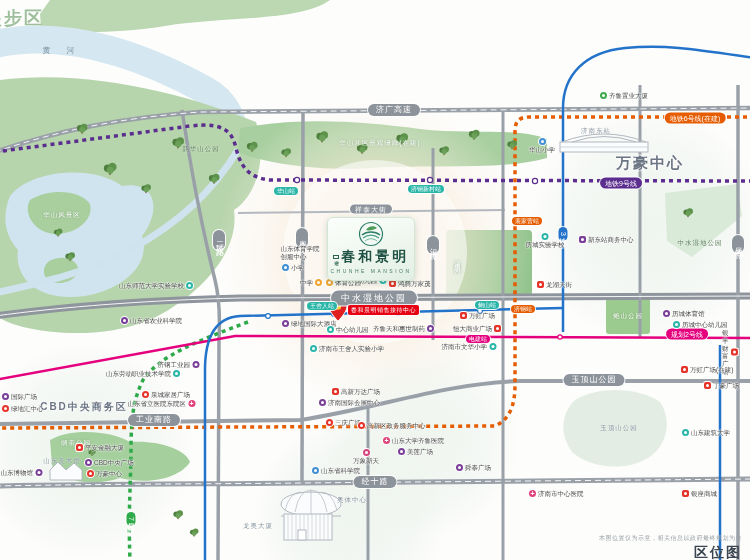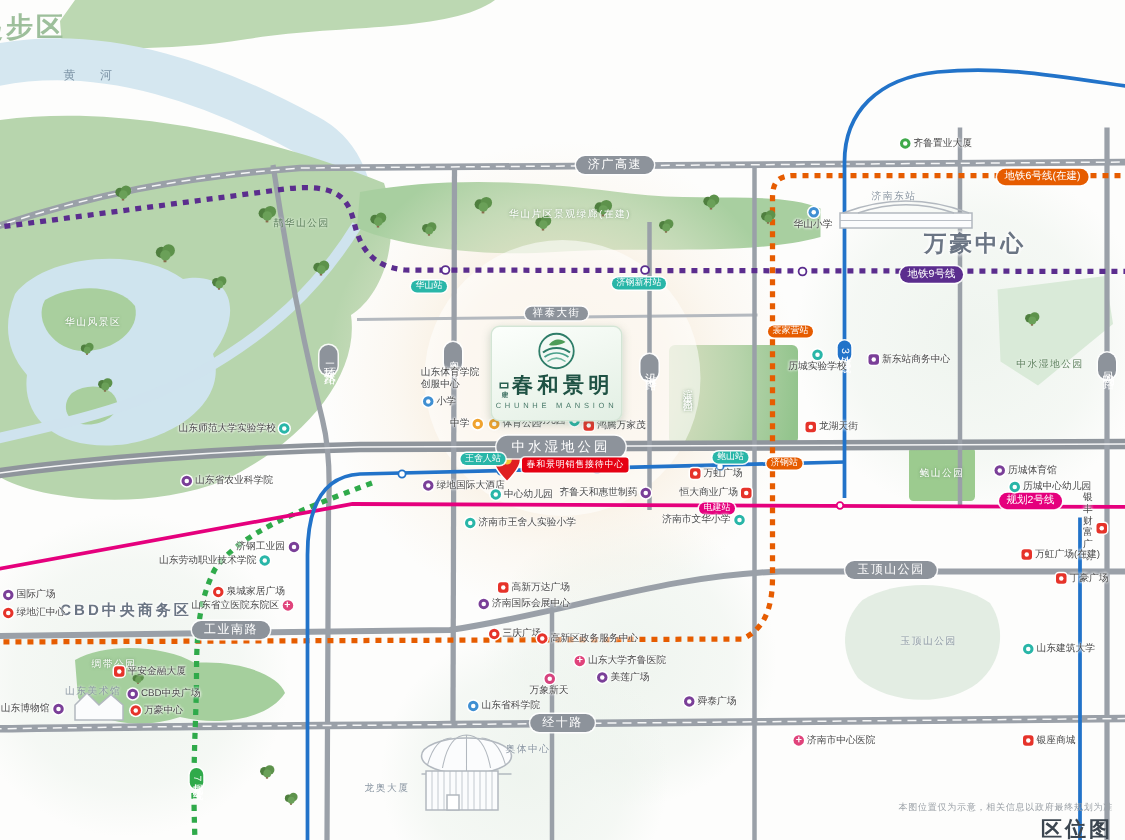--- a/index.html
+++ b/index.html
@@ -193,21 +193,21 @@
 
     <g>
       <path d="M338,298 c-5.5,0 -9,4 -9,8.5 c0,6 9,14.5 9,14.5 c0,0 9,-8.5 9,-14.5 c0,-4.5 -3.5,-8.5 -9,-8.5 z" fill="#e02020" stroke="#fff" stroke-width="1"></path>
       <circle cx="338" cy="306.5" r="3.2" fill="#f6c83c"></circle>
     </g>
   </svg>
 
   <div id="overlay">
       <div class="district" style="left: 650px; top: 163px; font-size: 15px;">万豪中心</div>
       <div class="district" style="left: 84px; top: 407px; font-size: 10px;">CBD中央商务区</div>
-      <div class="pill" style="left: 394px; top: 110px; margin-left: 16px;">济广高速</div>
+      <div class="pill" style="left: 394px; top: 110px;">济广高速</div>
       <div class="pill small" style="left: 371px; top: 209px;">祥泰大街</div>
       <div class="pill big" style="left: 374px; top: 298px;">中水湿地公园</div>
       <div class="pill" style="left: 154px; top: 420px;">工业南路</div>
       <div class="pill" style="left: 594px; top: 380px;">玉顶山公园</div>
       <div class="pill" style="left: 375px; top: 482px;">经十路</div>
       <div class="pill vert" style="left: 302px; top: 238px;">奥体中路</div>
       <div class="pill vert" style="left: 219px; top: 240px;">二环东路</div>
       <div class="pill vert" style="left: 433px; top: 245px;">沿港路</div>
       <div class="pill vert" style="left: 738px; top: 244px;">凤鸣路</div>
       <div class="mpill" style="left: 695px; top: 118px; background: rgb(230, 92, 0);">地铁6号线(在建)</div>

